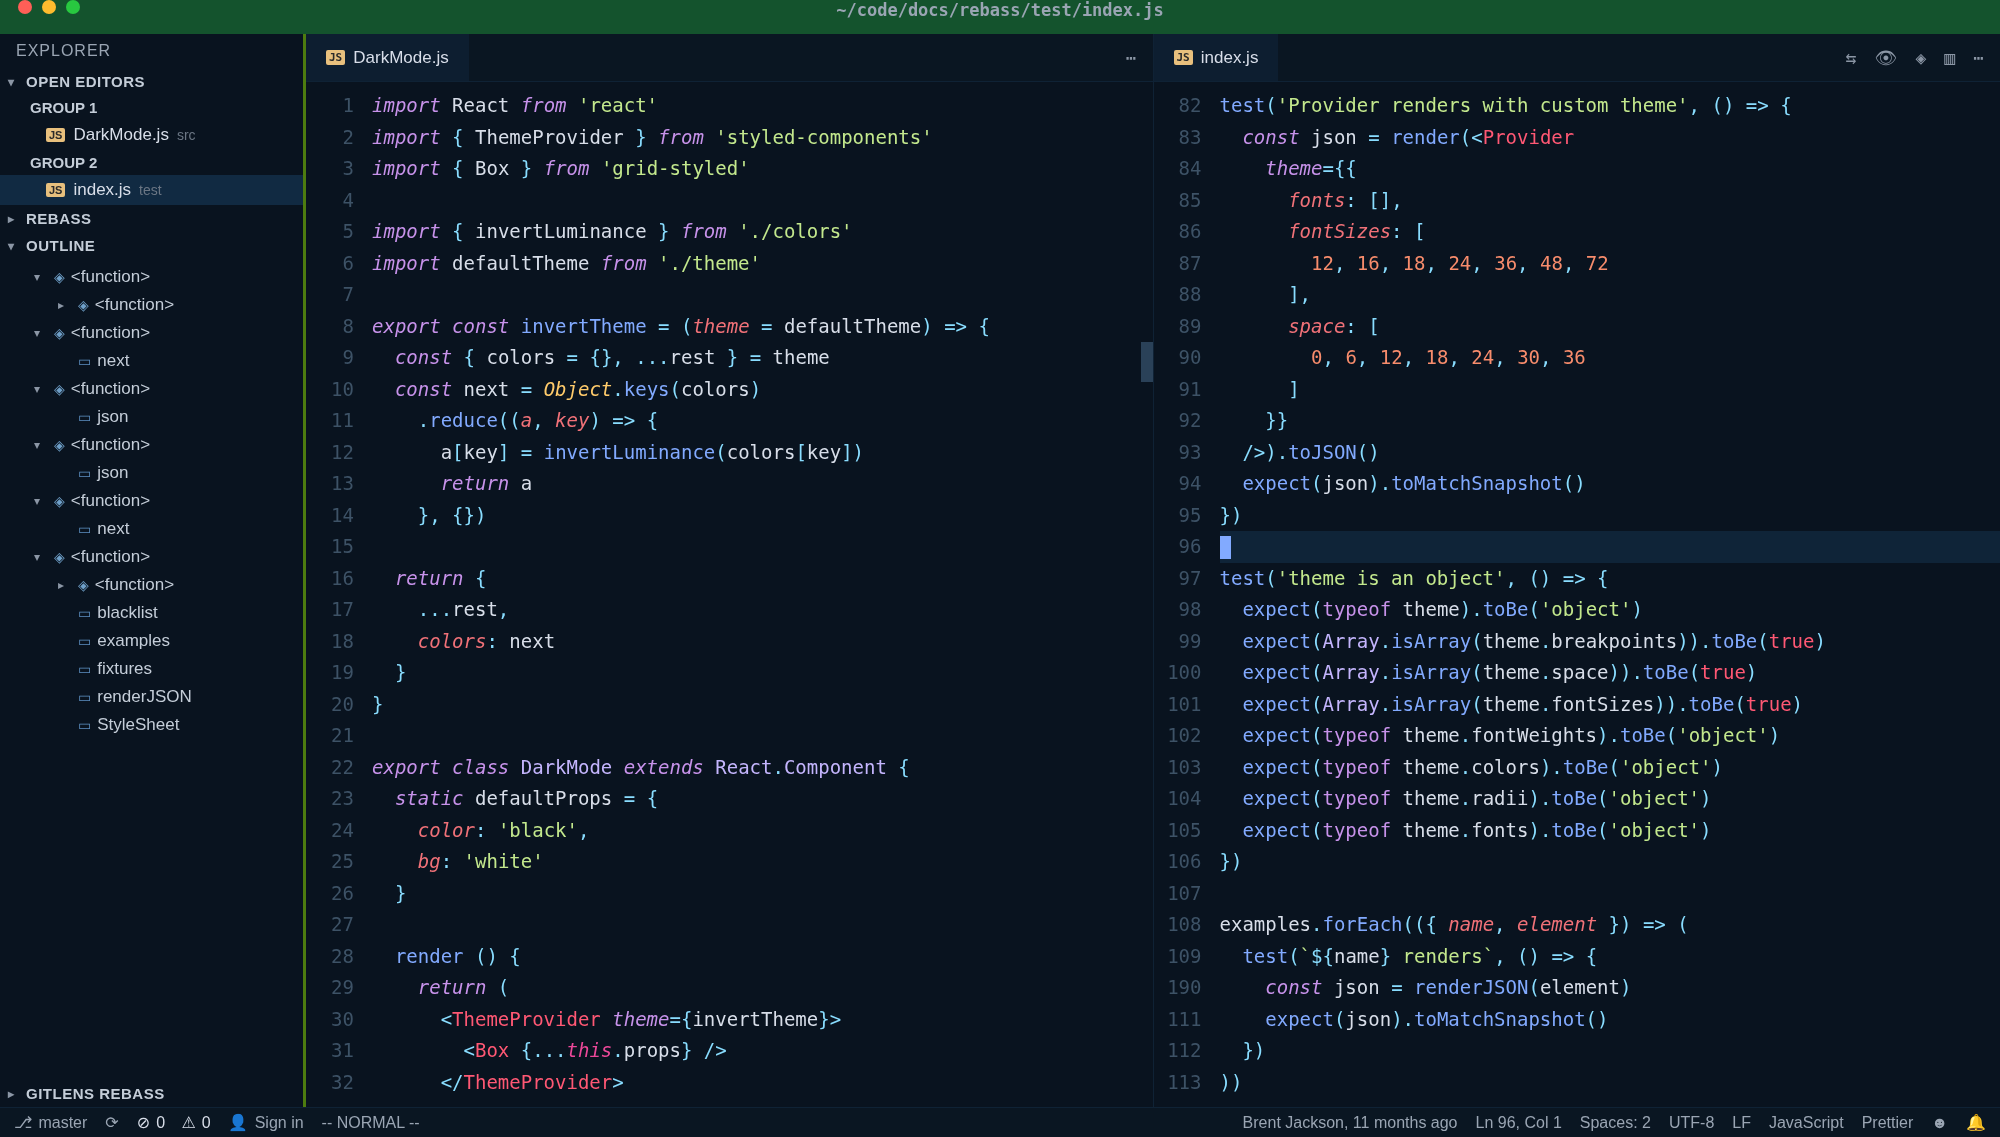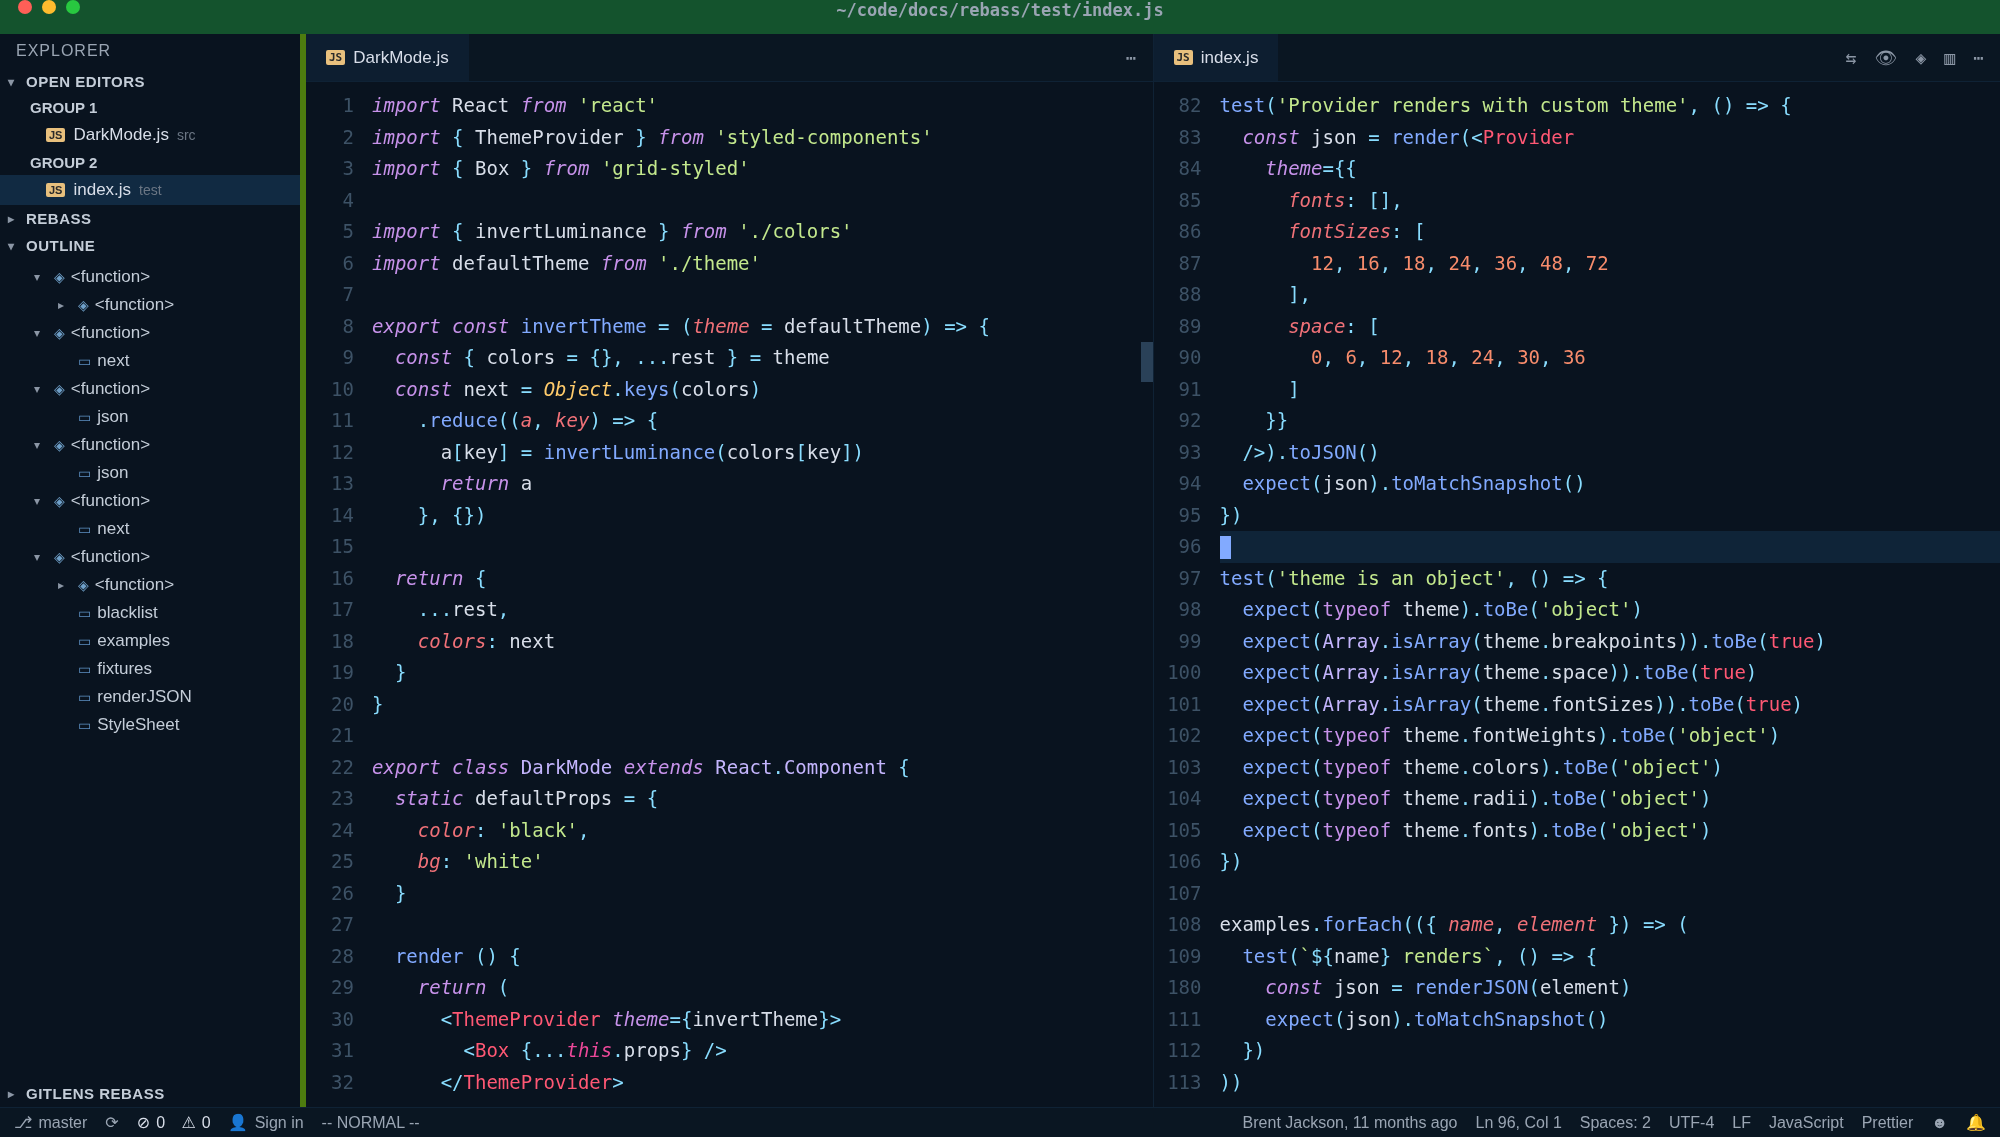--- a/index.html
+++ b/index.html
@@ -39,21 +39,21 @@
   font-size: 17px;
 }
 .main-area {
   flex: 1;
   display: flex;
   overflow: hidden;
 }
 .sidebar {
   width: 306px;
   background: #09131f;
-  border-right: 6px solid #4d7c0f;
+  border-right: 3px solid #4d7c0f;
   display: flex;
   flex-direction: column;
   color: #aab3bf;
   font-family: -apple-system, BlinkMacSystemFont, sans-serif;
   font-size: 17px;
 }
 .sidebar-title {
   padding: 8px 16px;
   font-size: 16px;
   letter-spacing: 1px;
@@ -460,21 +460,21 @@
             <div class="line">100</div>
             <div class="line">101</div>
             <div class="line">102</div>
             <div class="line">103</div>
             <div class="line">104</div>
             <div class="line">105</div>
             <div class="line">106</div>
             <div class="line">107</div>
             <div class="line">108</div>
             <div class="line">109</div>
-            <div class="line">180</div>
+            <div class="line">190</div>
             <div class="line">111</div>
             <div class="line">112</div>
             <div class="line">113</div>
           </div>
         <div class="code-body" id="code-right"><div class="line"><span class="fn">test</span><span class="punc">(</span><span class="str">'Provider renders with custom theme'</span><span class="punc">,</span> <span class="punc">()</span> <span class="op">=&gt;</span> <span class="punc">{</span></div><div class="line">  <span class="kw">const</span> <span class="id">json</span> <span class="op">=</span> <span class="fn">render</span><span class="punc">(&lt;</span><span class="jsx-tag">Provider</span></div><div class="line">    <span class="jsx-attr">theme</span><span class="op">=</span><span class="punc">{{</span></div><div class="line">      <span class="param">fonts</span><span class="punc">:</span> <span class="punc">[],</span></div><div class="line">      <span class="param">fontSizes</span><span class="punc">:</span> <span class="punc">[</span></div><div class="line">        <span class="num">12</span><span class="punc">,</span> <span class="num">16</span><span class="punc">,</span> <span class="num">18</span><span class="punc">,</span> <span class="num">24</span><span class="punc">,</span> <span class="num">36</span><span class="punc">,</span> <span class="num">48</span><span class="punc">,</span> <span class="num">72</span></div><div class="line">      <span class="punc">],</span></div><div class="line">      <span class="param">space</span><span class="punc">:</span> <span class="punc">[</span></div><div class="line">        <span class="num">0</span><span class="punc">,</span> <span class="num">6</span><span class="punc">,</span> <span class="num">12</span><span class="punc">,</span> <span class="num">18</span><span class="punc">,</span> <span class="num">24</span><span class="punc">,</span> <span class="num">30</span><span class="punc">,</span> <span class="num">36</span></div><div class="line">      <span class="punc">]</span></div><div class="line">    <span class="punc">}}</span></div><div class="line">  <span class="punc">/&gt;).</span><span class="fn">toJSON</span><span class="punc">()</span></div><div class="line">  <span class="fn">expect</span><span class="punc">(</span><span class="id">json</span><span class="punc">).</span><span class="fn">toMatchSnapshot</span><span class="punc">()</span></div><div class="line"><span class="punc">})</span></div><div class="line hl"><span class="cursor-block"></span></div><div class="line"><span class="fn">test</span><span class="punc">(</span><span class="str">'theme is an object'</span><span class="punc">,</span> <span class="punc">()</span> <span class="op">=&gt;</span> <span class="punc">{</span></div><div class="line">  <span class="fn">expect</span><span class="punc">(</span><span class="kw-nf">typeof</span> <span class="id">theme</span><span class="punc">).</span><span class="fn">toBe</span><span class="punc">(</span><span class="str">'object'</span><span class="punc">)</span></div><div class="line">  <span class="fn">expect</span><span class="punc">(</span><span class="type">Array</span><span class="punc">.</span><span class="fn">isArray</span><span class="punc">(</span><span class="id">theme</span><span class="punc">.</span><span class="id">breakpoints</span><span class="punc">)).</span><span class="fn">toBe</span><span class="punc">(</span><span class="bool">true</span><span class="punc">)</span></div><div class="line">  <span class="fn">expect</span><span class="punc">(</span><span class="type">Array</span><span class="punc">.</span><span class="fn">isArray</span><span class="punc">(</span><span class="id">theme</span><span class="punc">.</span><span class="id">space</span><span class="punc">)).</span><span class="fn">toBe</span><span class="punc">(</span><span class="bool">true</span><span class="punc">)</span></div><div class="line">  <span class="fn">expect</span><span class="punc">(</span><span class="type">Array</span><span class="punc">.</span><span class="fn">isArray</span><span class="punc">(</span><span class="id">theme</span><span class="punc">.</span><span class="id">fontSizes</span><span class="punc">)).</span><span class="fn">toBe</span><span class="punc">(</span><span class="bool">true</span><span class="punc">)</span></div><div class="line">  <span class="fn">expect</span><span class="punc">(</span><span class="kw-nf">typeof</span> <span class="id">theme</span><span class="punc">.</span><span class="id">fontWeights</span><span class="punc">).</span><span class="fn">toBe</span><span class="punc">(</span><span class="str">'object'</span><span class="punc">)</span></div><div class="line">  <span class="fn">expect</span><span class="punc">(</span><span class="kw-nf">typeof</span> <span class="id">theme</span><span class="punc">.</span><span class="id">colors</span><span class="punc">).</span><span class="fn">toBe</span><span class="punc">(</span><span class="str">'object'</span><span class="punc">)</span></div><div class="line">  <span class="fn">expect</span><span class="punc">(</span><span class="kw-nf">typeof</span> <span class="id">theme</span><span class="punc">.</span><span class="id">radii</span><span class="punc">).</span><span class="fn">toBe</span><span class="punc">(</span><span class="str">'object'</span><span class="punc">)</span></div><div class="line">  <span class="fn">expect</span><span class="punc">(</span><span class="kw-nf">typeof</span> <span class="id">theme</span><span class="punc">.</span><span class="id">fonts</span><span class="punc">).</span><span class="fn">toBe</span><span class="punc">(</span><span class="str">'object'</span><span class="punc">)</span></div><div class="line"><span class="punc">})</span></div><div class="line"></div><div class="line"><span class="id">examples</span><span class="punc">.</span><span class="fn">forEach</span><span class="punc">(({</span> <span class="param">name</span><span class="punc">,</span> <span class="param">element</span> <span class="punc">})</span> <span class="op">=&gt;</span> <span class="punc">(</span></div><div class="line">  <span class="fn">test</span><span class="punc">(</span><span class="str">`</span><span class="op">${</span><span class="id">name</span><span class="op">}</span><span class="str"> renders`</span><span class="punc">,</span> <span class="punc">()</span> <span class="op">=&gt;</span> <span class="punc">{</span></div><div class="line">    <span class="kw">const</span> <span class="id">json</span> <span class="op">=</span> <span class="fn">renderJSON</span><span class="punc">(</span><span class="id">element</span><span class="punc">)</span></div><div class="line">    <span class="fn">expect</span><span class="punc">(</span><span class="id">json</span><span class="punc">).</span><span class="fn">toMatchSnapshot</span><span class="punc">()</span></div><div class="line">  <span class="punc">})</span></div><div class="line"><span class="punc">))</span></div></div>
       </div>
     </div>
   </div>
 </div>
 
@@ -492,19 +492,19 @@
   </span>
   <span class="sb-item">
     <span>👤</span>
     <span>Sign in</span>
   </span>
   <span class="sb-item">-- NORMAL --</span>
   <span class="spacer"></span>
   <span class="sb-item">Brent Jackson, 11 months ago</span>
   <span class="sb-item">Ln 96, Col 1</span>
   <span class="sb-item">Spaces: 2</span>
-  <span class="sb-item">UTF-4</span>
+  <span class="sb-item">UTF-8</span>
   <span class="sb-item">LF</span>
   <span class="sb-item">JavaScript</span>
   <span class="sb-item">Prettier</span>
   <span class="sb-item">☻</span>
   <span class="sb-item">🔔</span>
 </div>
 
 </body></html>

